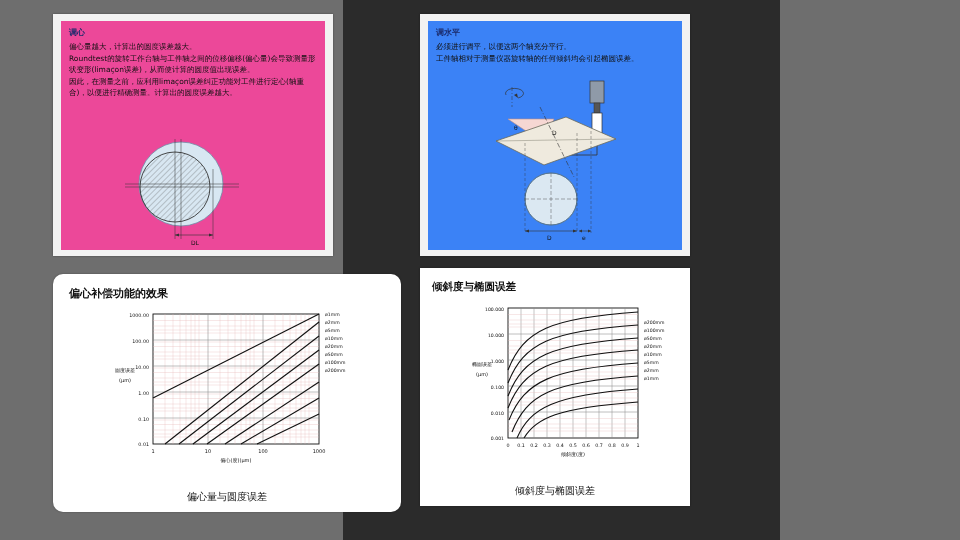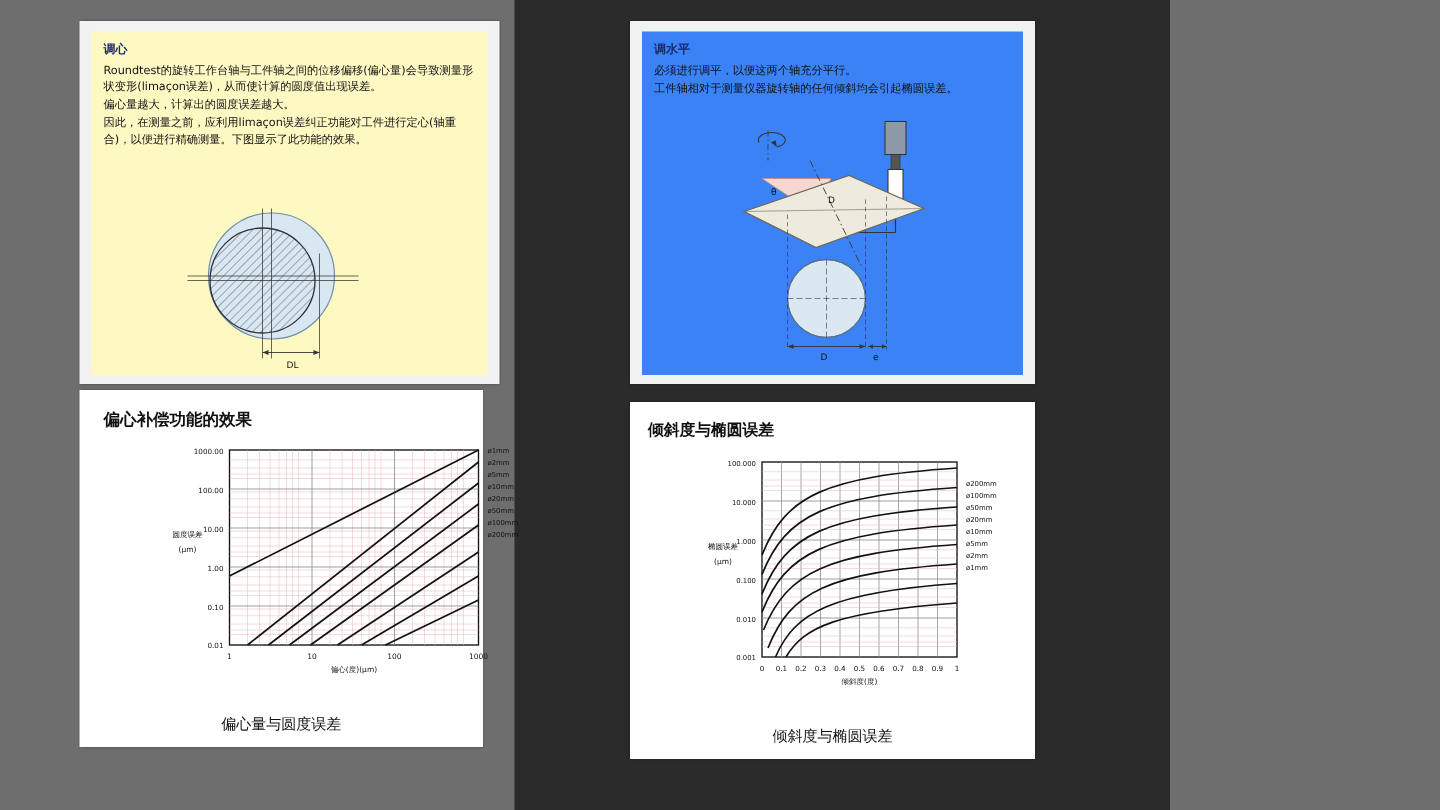--- a/index.html
+++ b/index.html
@@ -28,21 +28,21 @@
     background: #ffffff;
     box-shadow: 0 0 2px rgba(0,0,0,0.35);
   }
   
   #panel-tl {
     left: 53px; top: 14px; width: 280px; height: 242px;
     background: #f2f2f2;
   }
   #panel-tl .inner {
     position: absolute; left: 8px; top: 7px; right: 8px; bottom: 6px;
-    background: #fef9c3;
+    background: #ec4899;
   }
   .p-title {
     font-size: 8px;
     font-weight: bold;
     color: #1a2a6b;
     margin: 6px 0 4px 8px;
   }
   .p-body {
     font-size: 7.5px;
     line-height: 1.45;
@@ -56,21 +56,21 @@
     left: 420px; top: 14px; width: 270px; height: 242px;
     background: #f2f2f2;
   }
   #panel-tr .inner {
     position: absolute; left: 8px; top: 7px; right: 8px; bottom: 6px;
     background: #3b82f6;
   }
 
   
   #panel-bl {
-    left: 53px; top: 260px; width: 269px; height: 238px;
+    left: 53px; top: 274px; width: 348px; height: 238px; border-radius: 10px;
   }
   
   #panel-br {
     left: 420px; top: 268px; width: 270px; height: 238px;
   }
   .chart-title {
     font-size: 11px;
     font-weight: bold;
     color: #111;
     margin: 12px 0 0 16px;
@@ -89,23 +89,23 @@
 </style>
 </head>
 <body>
 
 <div class="dark-band"></div>
 
 <div class="panel" id="panel-tl">
   <div class="inner">
     <div class="p-title">调心</div>
     <div class="p-body">
+      <p>偏心量越大，计算出的圆度误差越大。</p>
       <p>Roundtest的旋转工作台轴与工件轴之间的位移偏移(偏心量)会导致测量形状变形(limaçon误差)，从而使计算的圆度值出现误差。</p>
-      <p>偏心量越大，计算出的圆度误差越大。</p>
-      <p>因此，在测量之前，应利用limaçon误差纠正功能对工件进行定心(轴重合)，以便进行精确测量。下图显示了此功能的效果。</p>
+      <p>因此，在测量之前，应利用limaçon误差纠正功能对工件进行定心(轴重合)，以便进行精确测量。计算出的圆度误差越大。</p>
     </div>
     <div style="position:absolute; left:42px; top:118px;">
       <svg width="185" height="110" viewBox="0 0 185 110">
         <defs>
           <pattern id="hatch1" patternUnits="userSpaceOnUse" width="4" height="4" patternTransform="rotate(45)">
             <line x1="0" y1="0" x2="0" y2="4" stroke="#555" stroke-width="0.6"></line>
           </pattern>
         </defs>
 
         <circle cx="78" cy="45" r="42" fill="#d8e7f2" stroke="#6f8fa8" stroke-width="0.8"></circle>

